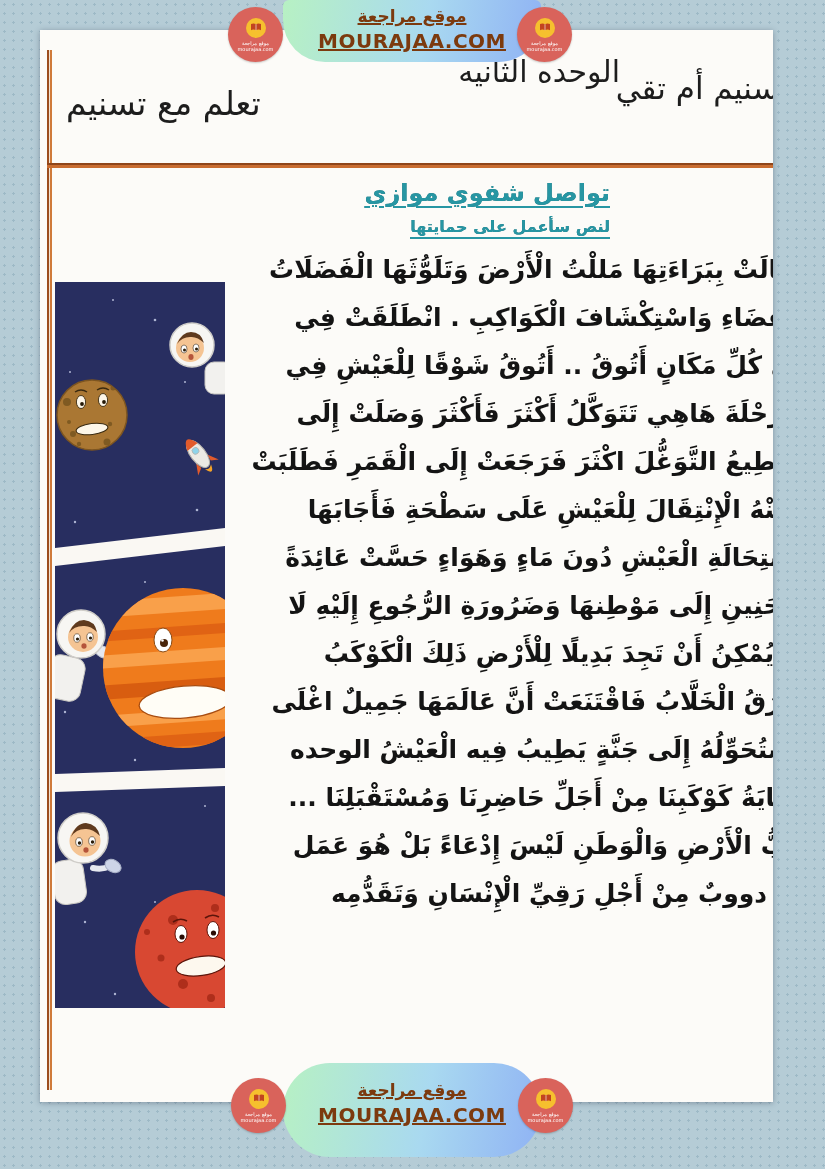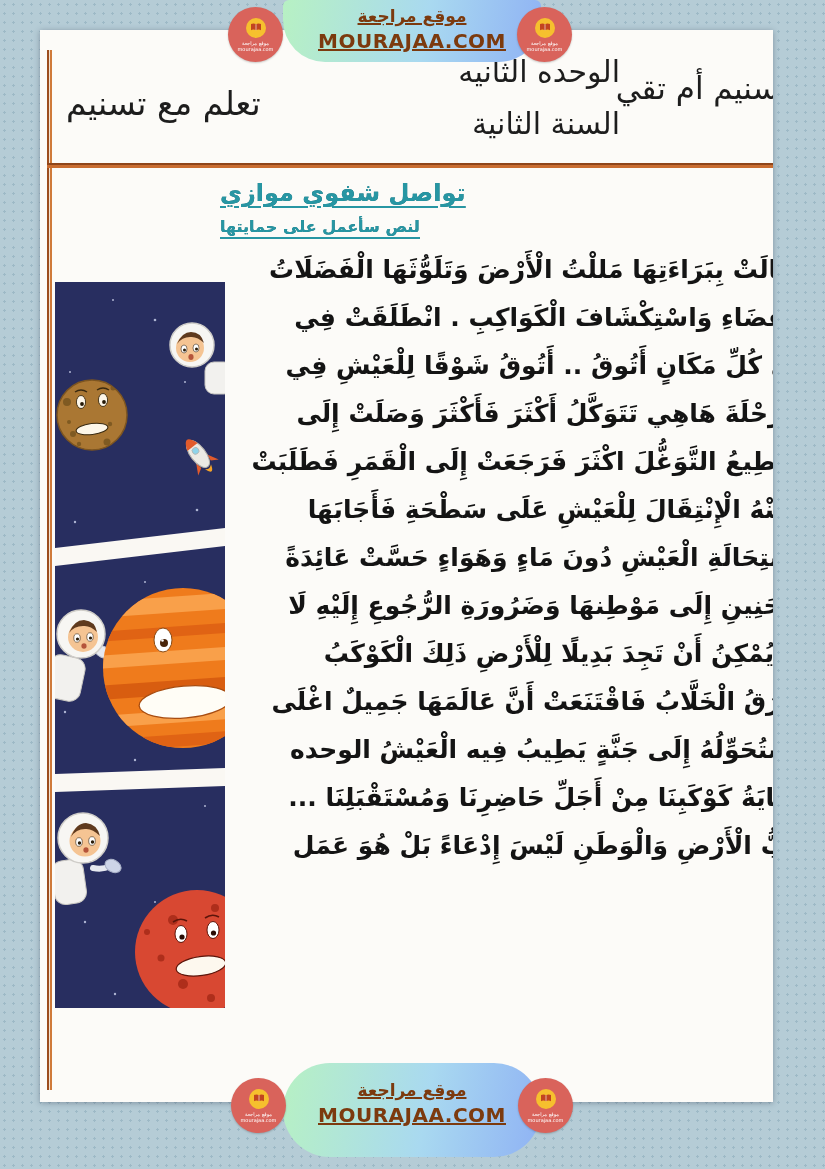--- a/index.html
+++ b/index.html
@@ -24,21 +24,21 @@
     position:absolute;top:133px;left:7px;right:0;height:5px;
     background:linear-gradient(to bottom,#8f451a 0 1.5px,#c96d31 1.5px 5px);
   }
   
   .hdr{position:absolute;color:#1d1d1d;direction:rtl;white-space:nowrap;}
   .hdr-right{right:-16px;top:40px;font-size:31px;}
   .hdr-center{left:350px;top:16px;width:230px;text-align:right;font-size:30px;line-height:52px;}
   .hdr-left{left:26px;top:54px;font-size:33px;}
   
   .title-block{
-    position:absolute;left:180px;top:146px;width:390px;text-align:left;
+    position:absolute;left:180px;top:146px;width:390px;text-align:right;
     color:#2796a3;font-weight:bold;direction:rtl;
     text-shadow:0 0 .6px #14606b;
   }
   .title-block .t1{font-size:24px;line-height:34px;text-decoration:underline;text-decoration-thickness:2px;text-underline-offset:5px;}
   .title-block .t2{font-size:16px;line-height:33px;text-decoration:underline;text-decoration-thickness:2px;text-underline-offset:5px;}
   
   .text-col{position:absolute;left:188px;top:216px;width:546px;direction:rtl;margin-left:48px;}
   .body-line{
     height:48px;line-height:48px;font-size:25px;font-weight:bold;color:#141414;
     text-align:center;white-space:nowrap;
@@ -71,21 +71,20 @@
 </head>
 <body>
 
 <div class="page">
   <div class="v-border"></div>
   <div class="h-border"></div>
 
   <div class="hdr hdr-right">تسنيم أم تقي</div>
   <div class="hdr hdr-center">
     <div>الوحده الثانيه</div>
-    <div>السنة الثانية</div>
   </div>
   <div class="hdr hdr-left">تعلم مع تسنيم</div>
 
   <div class="title-block">
     <div class="t1">تواصل شفوي موازي</div>
     <div class="t2">لنص سأعمل على حمايتها</div>
   </div>
 
   <div class="text-col">
       <div class="body-line">.. قَالَتْ بِبَرَاءَتِهَا مَللْتُ الْأَرْضَ وَتَلَوُّثَهَا الْفَضَلَاتُ</div>
@@ -94,20 +93,21 @@
       <div class="body-line">الرِّحْلَةَ هَاهِي تَتَوَكَّلُ أَكْثَرَ فَأَكْثَرَ وَصَلَتْ إِلَى</div>
       <div class="body-line">تَسَتَطِيعُ التَّوَغُّلَ اكْثَرَ فَرَجَعَتْ إِلَى الْقَمَرِ فَطَلَبَتْ</div>
       <div class="body-line">مِنْهُ الْإِنْتِقَالَ لِلْعَيْشِ عَلَى سَطْحَةِ فَأَجَابَهَا</div>
       <div class="body-line">بِاسْتِحَالَةِ الْعَيْشِ دُونَ مَاءٍ وَهَوَاءٍ حَسَّتْ عَائِدَةً</div>
       <div class="body-line">بِالْحَنِينِ إِلَى مَوْطِنهَا وَضَرُورَةِ الرُّجُوعِ إِلَيْهِ لَا</div>
       <div class="body-line">يُمْكِنُ أَنْ تَجِدَ بَدِيلًا لِلْأَرْضِ ذَلِكَ الْكَوْكَبُ</div>
       <div class="body-line">الْأَزْرَقُ الْخَلَّابُ فَاقْتَنَعَتْ أَنَّ عَالَمَهَا جَمِيلٌ اغْلَى</div>
       <div class="body-line">وَسَتُحَوِّلُهُ إِلَى جَنَّةٍ يَطِيبُ فِيه الْعَيْشُ الوحده</div>
       <div class="body-line">حِمَايَةُ كَوْكَبِنَا مِنْ أَجَلِّ حَاضِرِنَا وَمُسْتَقْبَلِنَا ...</div>
       <div class="body-line">حُبُّ الْأَرْضِ وَالْوَطَنِ لَيْسَ إِدْعَاءً بَلْ هُوَ عَمَل</div>
+      <div class="body-line">دووبٌ مِنْ أَجْلِ رَقِيِّ الْإِنْسَانِ وَتَقَدُّمِه</div>
     </div>
 
   <div class="strip-wrap">
     <svg width="170" height="726" viewBox="0 0 170 726">
       <defs>
         <clipPath id="strip-clip">
             <rect x="0" y="0" width="170" height="726"></rect>
           </clipPath>
         <clipPath id="planet1-clip">
             <circle cx="37" cy="133" r="35"></circle>

